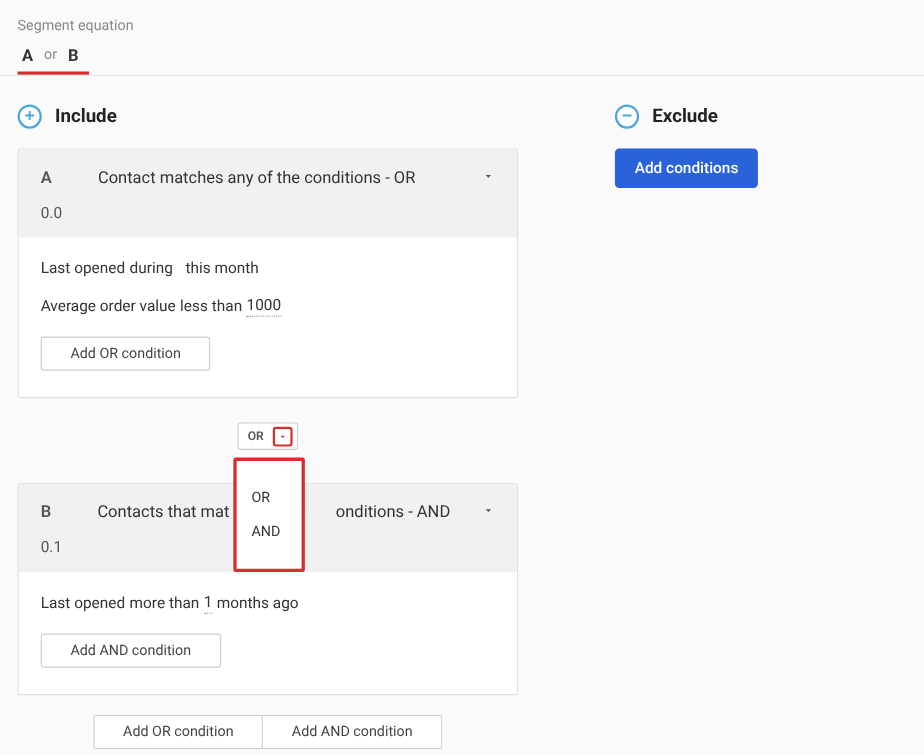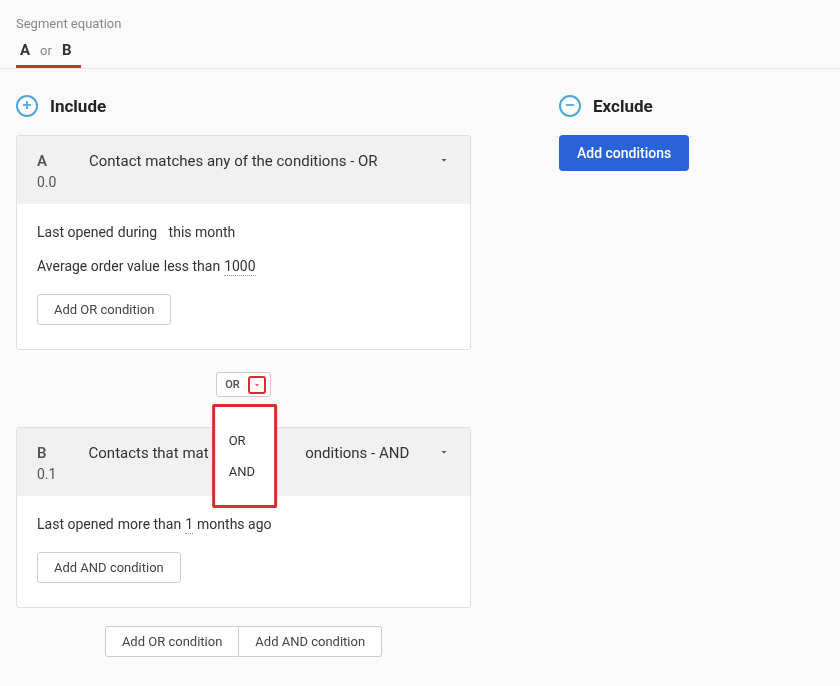--- a/index.html
+++ b/index.html
@@ -16,25 +16,25 @@
     .section-header { display: flex; align-items: center; gap: 12px; margin-bottom: 18px; }
     .circle-btn { width: 22px; height: 22px; border-radius: 50%; border: 2px solid #4da6d9; display: flex; align-items: center; justify-content: center; background: #fff; }
     .circle-btn svg { width: 14px; height: 14px; }
     .section-title { font-weight: 700; font-size: 17px; color: #222; }
     .card { background: #fff; border: 1px solid #e0e0e0; border-radius: 3px; overflow: hidden; }
     .card-header { background: #f1f1f1; padding: 16px 20px 14px 20px; }
     .card-header-row { display: flex; align-items: center; gap: 18px; }
     .card-letter { font-weight: 600; font-size: 15px; color: #555; }
     .card-title-text { font-size: 15px; color: #333; flex: 1; margin-left: 24px; }
     .chevron { color: #555; font-size: 12px; }
-    .card-sub { font-size: 14px; color: #555; margin-top: 4px; }
+    .card-sub { font-size: 14px; color: #555; margin-top: 16px; }
     .card-body { padding: 20px 20px 24px 20px; }
-    .condition-row { font-size: 14px; color: #333; margin-bottom: 18px; display: flex; gap: 4px; flex-wrap: wrap; align-items: flex-start; }
+    .condition-row { font-size: 14px; color: #333; margin-bottom: 18px; display: flex; gap: 4px; flex-wrap: wrap; align-items: center; }
     .condition-row .val { border-bottom: 1px dotted #999; padding-bottom: 1px; }
-    .btn-outline { background: #fff; border: 1px solid #ccc; border-radius: 3px; padding: 7px 16px; font-size: 13px; color: #444; cursor: pointer; }
+    .btn-outline { background: #fff; border: 1px solid #ccc; border-radius: 3px; padding: 7px 26px; font-size: 13px; color: #444; cursor: pointer; }
     .connector-wrap { display: flex; justify-content: center; padding: 22px 0 10px 0; position: relative; }
     .connector-pill { display: flex; align-items: center; border: 1px solid #ccc; border-radius: 3px; background: #fff; overflow: hidden; }
     .connector-label { font-size: 11px; font-weight: 600; color: #555; padding: 5px 8px; }
     .connector-toggle { width: 18px; height: 18px; border: 2px solid #d32f2f; border-radius: 3px; display: flex; align-items: center; justify-content: center; margin: 2px 4px 2px 0; background: #fff; }
     .connector-toggle svg { width: 10px; height: 10px; }
     .dropdown-menu { position: absolute; top: 54px; left: 50%; transform: translateX(-49%); width: 65px; background: #fff; border: 3px solid #d32f2f; border-radius: 2px; z-index: 10; padding: 18px 0; }
     .dropdown-item { font-size: 13px; color: #333; padding: 8px 14px; cursor: pointer; }
     .bottom-buttons { display: flex; justify-content: center; gap: 0; margin-top: 18px; }
     .bottom-buttons .btn-outline:first-child { border-top-right-radius: 0; border-bottom-right-radius: 0; }
     .bottom-buttons .btn-outline:last-child { border-top-left-radius: 0; border-bottom-left-radius: 0; border-left: none; }

